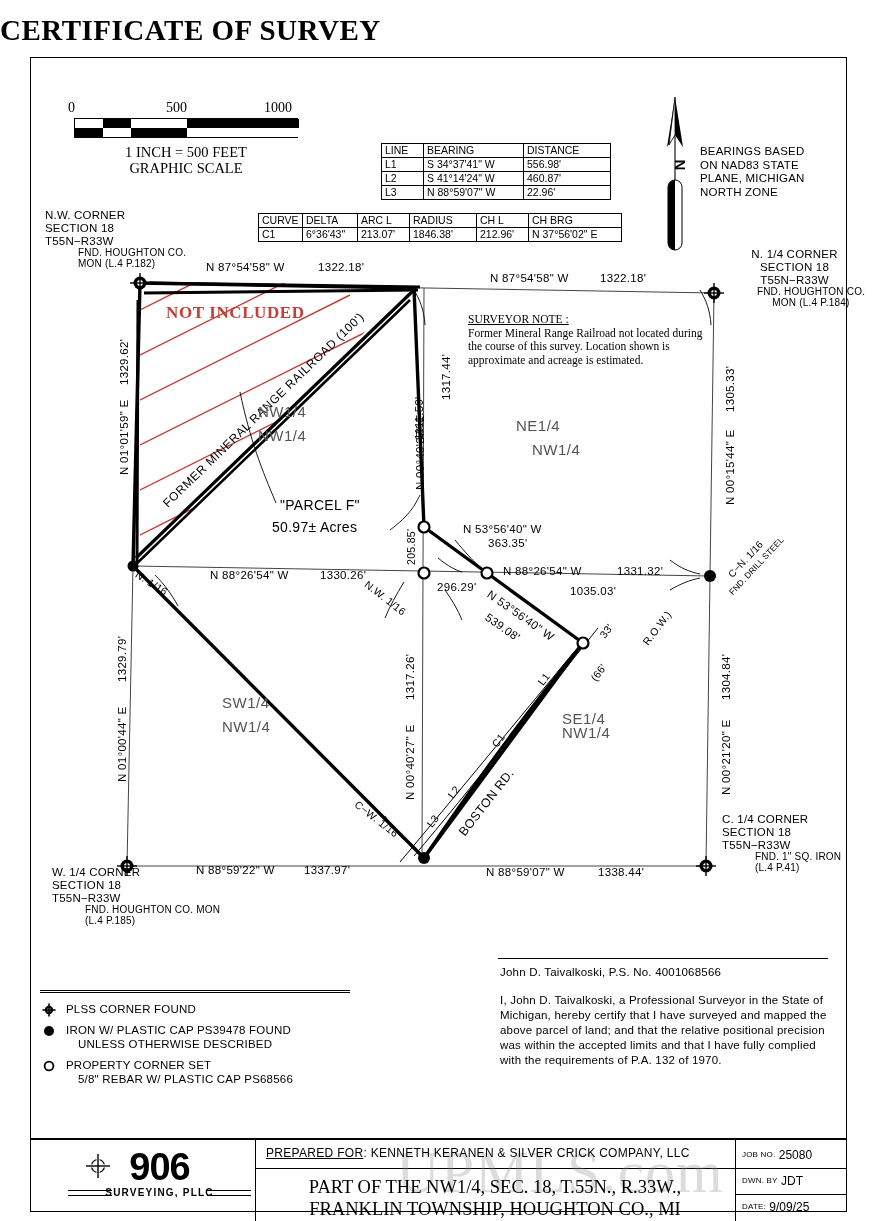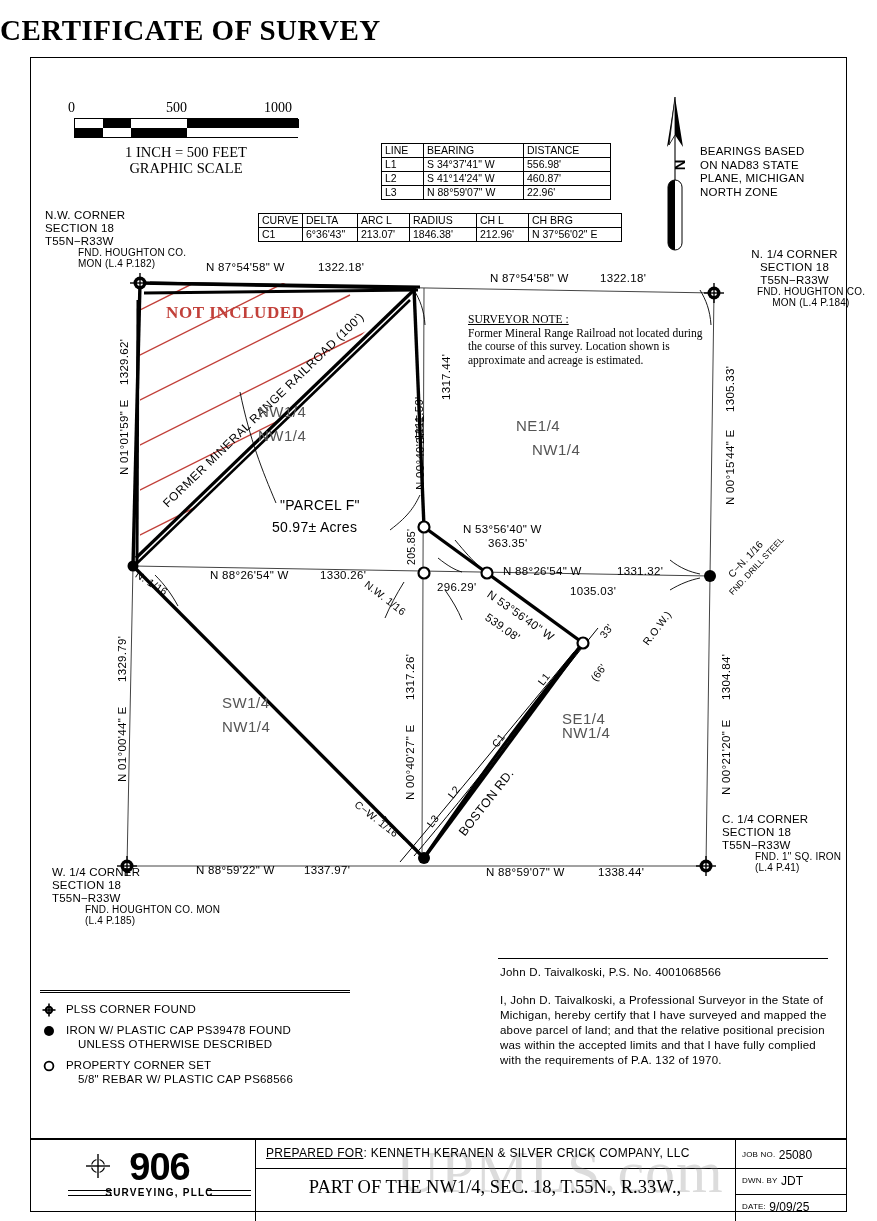--- a/index.html
+++ b/index.html
@@ -496,20 +496,21 @@
   <line x1="13" y1="1" x2="13" y2="25" stroke="#000" stroke-width="1.4"></line>
   <line x1="1" y1="13" x2="25" y2="13" stroke="#000" stroke-width="1.4"></line>
 </svg>
 
 <div class="abs nosel" id="prepared-for">
   <span class="u">PREPARED FOR</span><span>:  KENNETH  KERANEN  &amp;  SILVER  CRICK  COMPANY,  LLC</span>
 </div>
 
 <div class="abs" id="plan-title">
   <div>PART OF THE NW1/4, SEC. 18, T.55N., R.33W.,</div>
+  <div>FRANKLIN TOWNSHIP, HOUGHTON CO., MI</div>
 </div>
 
 <div class="abs tb-field nosel" id="job-no">
   <span class="k">JOB NO.</span>
   <span>25080</span>
 </div>
 <div class="abs tb-field nosel" id="dwn-by">
   <span class="k">DWN. BY</span>
   <span>JDT</span>
 </div>

